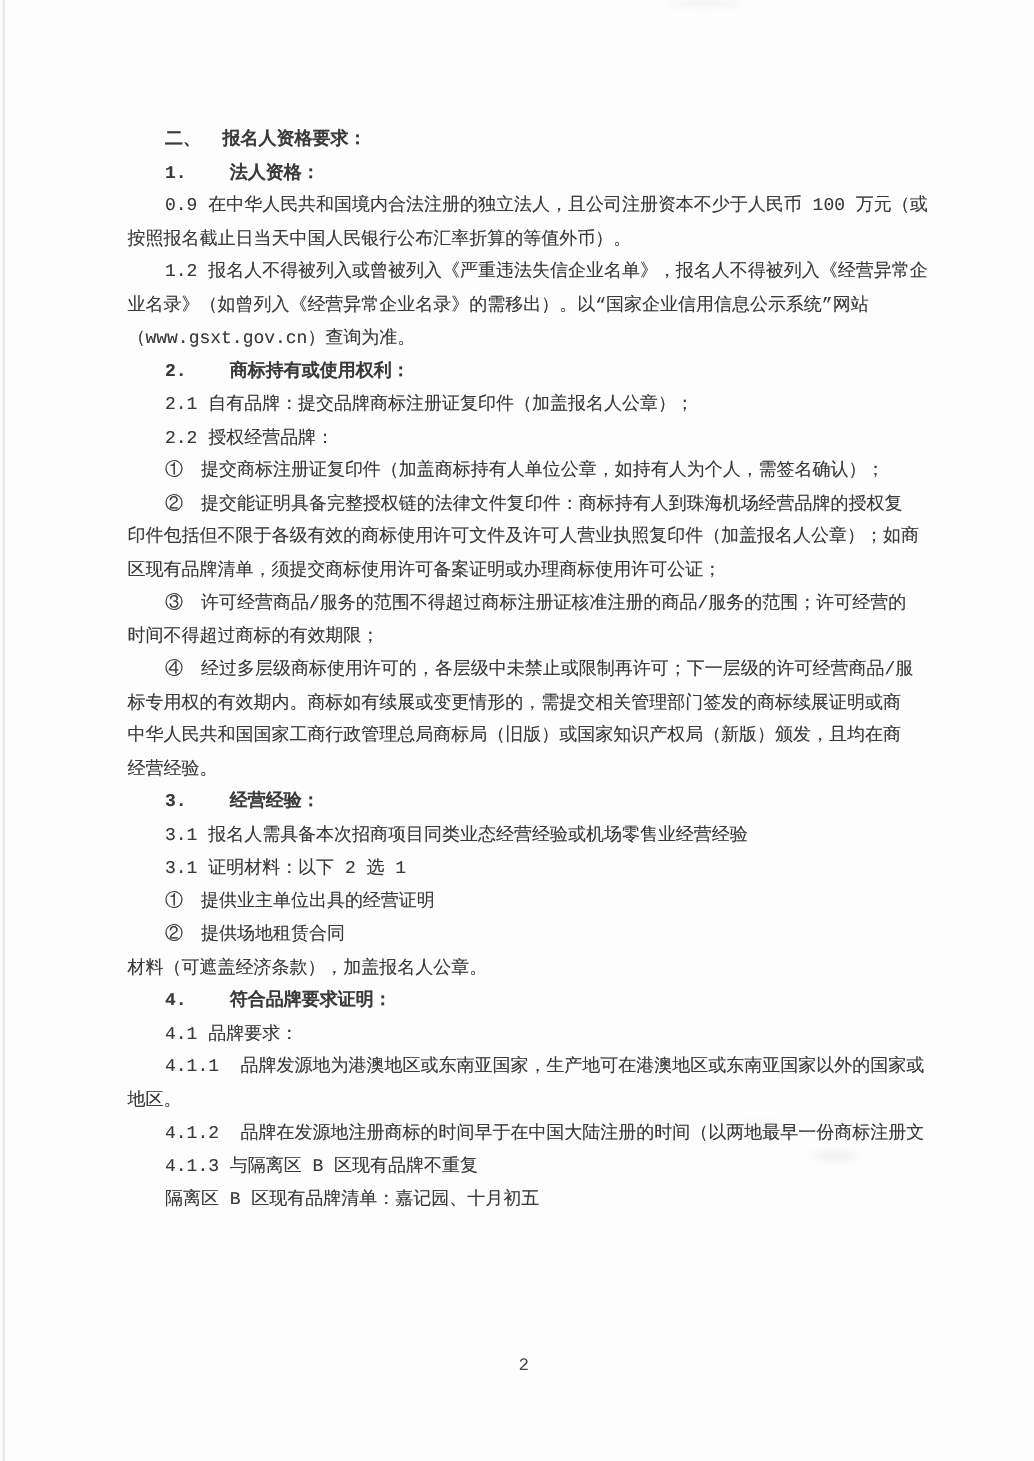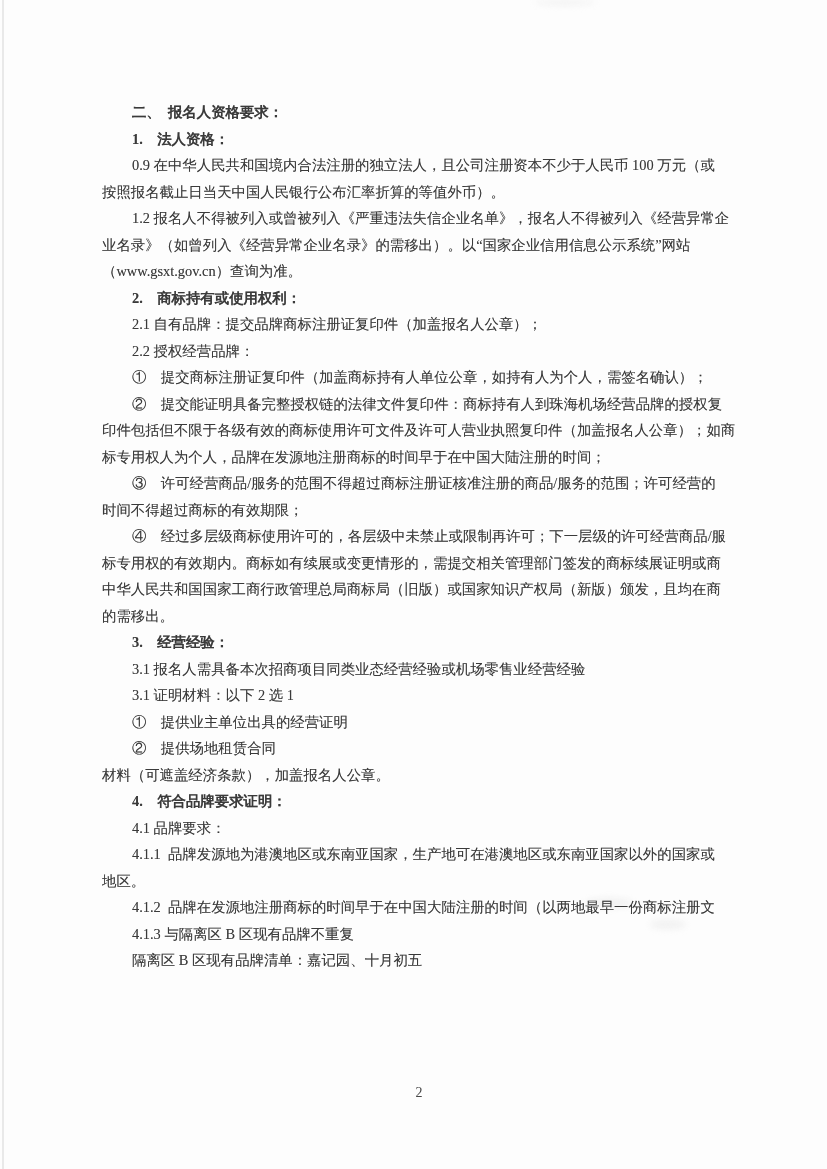--- a/index.html
+++ b/index.html
@@ -6,21 +6,21 @@
     margin: 0;
     padding: 0;
     background: #ffffff;
   }
   .page {
     position: relative;
     width: 827px;
     height: 1169px;
     background: var(--page-bg, #fdfdfd);
     overflow: hidden;
-    font-family: Liberation Serif, serif;
+    font-family: Liberation Mono, monospace;
   }
   .edge-line {
     position: absolute;
     left: 2px;
     top: 0;
     width: 2px;
     height: 1169px;
     background: #e9e9e9;
   }
   .smudge {
@@ -74,27 +74,27 @@
       <div class="line">按照报名截止日当天中国人民银行公布汇率折算的等值外币）。</div>
       <div class="line indent">1.2 报名人不得被列入或曾被列入《严重违法失信企业名单》，报名人不得被列入《经营异常企</div>
       <div class="line">业名录》（如曾列入《经营异常企业名录》的需移出）。以“国家企业信用信息公示系统”网站</div>
       <div class="line">（www.gsxt.gov.cn）查询为准。</div>
       <div class="line bold indent">2.    商标持有或使用权利：</div>
       <div class="line indent">2.1 自有品牌：提交品牌商标注册证复印件（加盖报名人公章）；</div>
       <div class="line indent">2.2 授权经营品牌：</div>
       <div class="line indent">①　提交商标注册证复印件（加盖商标持有人单位公章，如持有人为个人，需签名确认）；</div>
       <div class="line indent">②　提交能证明具备完整授权链的法律文件复印件：商标持有人到珠海机场经营品牌的授权复</div>
       <div class="line">印件包括但不限于各级有效的商标使用许可文件及许可人营业执照复印件（加盖报名人公章）；如商</div>
-      <div class="line">标专用权人为个人，品牌在发源地注册商标的时间早于在中国大陆注册的时间；</div>
+      <div class="line">区现有品牌清单，须提交商标使用许可备案证明或办理商标使用许可公证；</div>
       <div class="line indent">③　许可经营商品/服务的范围不得超过商标注册证核准注册的商品/服务的范围；许可经营的</div>
       <div class="line">时间不得超过商标的有效期限；</div>
       <div class="line indent">④　经过多层级商标使用许可的，各层级中未禁止或限制再许可；下一层级的许可经营商品/服</div>
       <div class="line">标专用权的有效期内。商标如有续展或变更情形的，需提交相关管理部门签发的商标续展证明或商</div>
       <div class="line">中华人民共和国国家工商行政管理总局商标局（旧版）或国家知识产权局（新版）颁发，且均在商</div>
-      <div class="line">的需移出。</div>
+      <div class="line">经营经验。</div>
       <div class="line bold indent">3.    经营经验：</div>
       <div class="line indent">3.1 报名人需具备本次招商项目同类业态经营经验或机场零售业经营经验</div>
       <div class="line indent">3.1 证明材料：以下 2 选 1</div>
       <div class="line indent">①　提供业主单位出具的经营证明</div>
       <div class="line indent">②　提供场地租赁合同</div>
       <div class="line">材料（可遮盖经济条款），加盖报名人公章。</div>
       <div class="line bold indent">4.    符合品牌要求证明：</div>
       <div class="line indent">4.1 品牌要求：</div>
       <div class="line indent">4.1.1  品牌发源地为港澳地区或东南亚国家，生产地可在港澳地区或东南亚国家以外的国家或</div>
       <div class="line">地区。</div>

